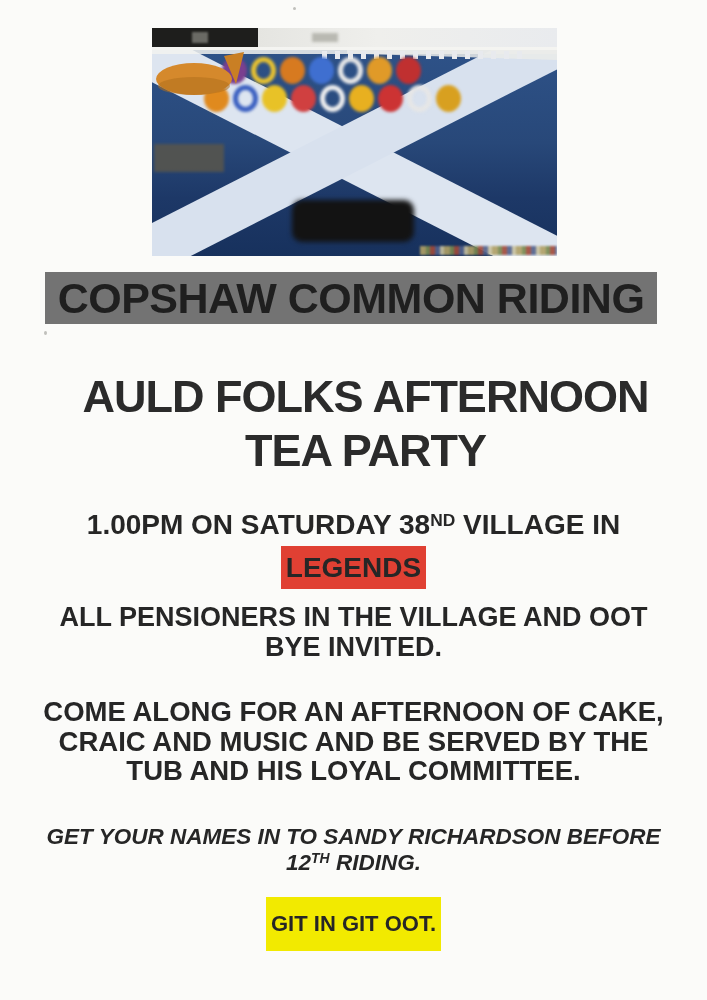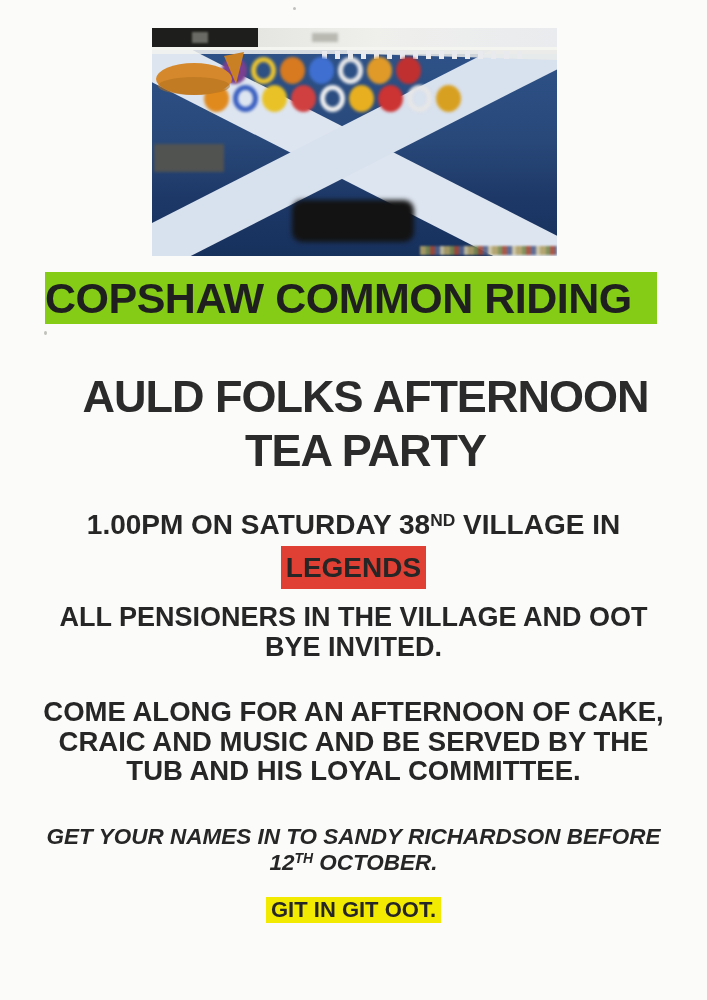--- a/index.html
+++ b/index.html
@@ -27,32 +27,32 @@
   .row1{left:70px;top:7px;}
   .row2{left:52px;top:35px;}
   .blob{border-radius:50%;display:inline-block;}
   .blob.donut{background:transparent !important;}
   .fish{position:absolute;left:310px;top:56px;filter:blur(.8px);}
   .gray-rect{position:absolute;left:2px;top:94px;width:70px;height:28px;background:#56554e;opacity:.9;filter:blur(1.5px);}
   .black-blob{position:absolute;left:140px;top:150px;width:122px;height:42px;background:#131313;border-radius:10px;filter:blur(2.5px);}
   .color-strip{position:absolute;left:268px;top:196px;width:137px;height:9px;opacity:.9;filter:blur(.8px);
     background:repeating-linear-gradient(90deg,#b0a065 0 6px,#77894f 6px 10px,#a34a39 10px 15px,#53628c 15px 20px,#c9c2a0 20px 24px);}
   
-  .title-band{position:absolute;left:45px;top:272px;width:612px;height:52px;background:#84cc16;
-    text-align:left;font-size:43px;line-height:52px;letter-spacing:-0.5px;color:#1f1f1f;white-space:nowrap;}
+  .title-band{position:absolute;left:45px;top:272px;width:612px;height:52px;background:#737373;
+    text-align:center;font-size:43px;line-height:52px;letter-spacing:-0.5px;color:#1f1f1f;white-space:nowrap;}
   .heading{position:absolute;left:12px;top:370px;width:707px;text-align:center;
     font-size:45px;line-height:54px;letter-spacing:-1px;color:#2b2b2b;}
   .block{position:absolute;left:0;width:707px;text-align:center;white-space:nowrap;}
   .event{top:507px;font-size:28px;line-height:35px;}
   .hl-red{display:inline-block;background:#e04033;padding:6px 5px;line-height:31px;}
   .invite{top:602px;font-size:27px;line-height:30px;}
   .desc{top:697px;font-size:27.5px;line-height:29.5px;}
   .rsvp{top:824px;font-size:22.5px;line-height:25.5px;font-style:italic;}
   .footer{top:897px;font-size:22px;line-height:25.5px;}
-  .hl-yellow{display:inline-block;background:#f2ea00;padding:0 5px;line-height:25.5px;}
+  .hl-yellow{display:inline-block;background:#f2ea00;padding:14px 5px;line-height:25.5px;}
   .sup{font-size:.62em;position:relative;top:-.45em;}
   .speck{position:absolute;border-radius:50%;opacity:.55;background:#8f8f8a;}
   .speck1{left:293px;top:7px;width:3px;height:3px;}
   .speck2{left:44px;top:331px;width:3px;height:4px;}
   .line{display:block;}
 </style>
 </head>
 <body>
 
 <div id="canvas">
@@ -142,21 +142,21 @@
   </div>
 
   <div class="block desc">
     <span class="line">COME ALONG FOR AN AFTERNOON OF CAKE,</span>
     <span class="line">CRAIC AND MUSIC AND BE SERVED BY THE</span>
     <span class="line">TUB AND HIS LOYAL COMMITTEE.</span>
   </div>
 
   <div class="block rsvp">
     <span class="line">GET YOUR NAMES IN TO SANDY RICHARDSON BEFORE</span>
-    <span class="line"><span>12</span><span class="sup">TH</span><span> OCTOBER.</span></span>
+    <span class="line"><span>12</span><span class="sup">TH</span><span> RIDING.</span></span>
   </div>
 
   <div class="block footer">
     <span class="hl-yellow"><span>GIT IN GIT OOT.</span></span>
   </div>
 
   <div class="speck speck1"></div>
   <div class="speck speck2"></div>
 
 </div>

